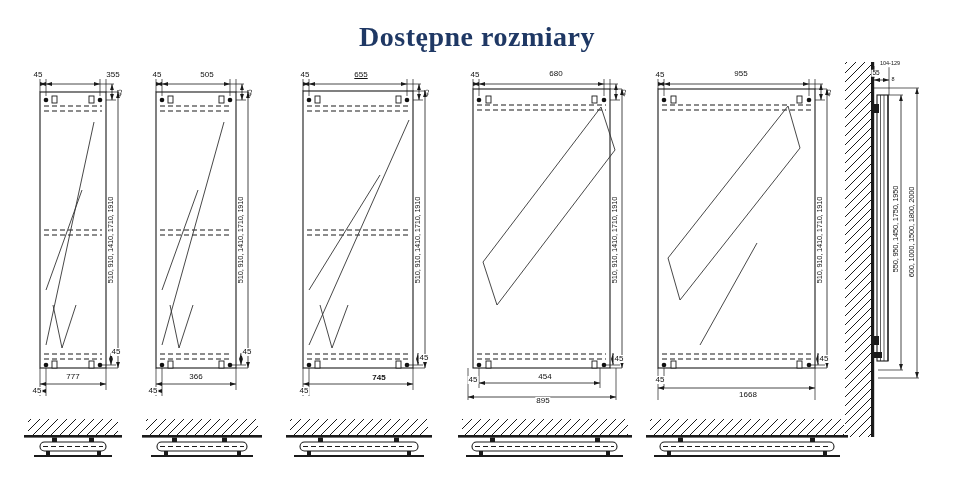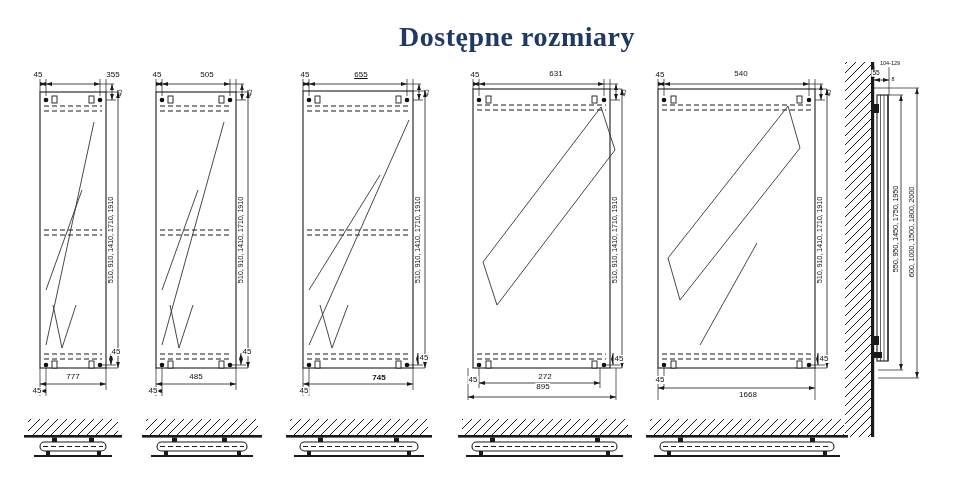--- a/index.html
+++ b/index.html
@@ -1,20 +1,20 @@
 <!DOCTYPE html>
 <html><head>
 <meta charset="utf-8">
 <style>
   html,body{margin:0;padding:0;background:#fff;}
   #stage{position:relative;width:966px;height:489px;background:#fff;overflow:hidden;
          font-family:"Liberation Sans",sans-serif;}
   #title{position:absolute;transform:translate(-50%,-50%);
          font-family:"Liberation Serif",serif;font-weight:700;font-size:28px;
-         letter-spacing:.5px;white-space:nowrap;margin-left:40px;}
+         letter-spacing:.5px;white-space:nowrap;}
   svg{position:absolute;left:0;top:0;}
   .d{position:absolute;transform:translate(-50%,-50%);font-size:8px;color:#111;
      background:#fff;padding:0 1px;white-space:nowrap;line-height:1;}
   .rot{transform:translate(-50%,-50%) rotate(-90deg);background:transparent;}
   .vtx{font-size:7.5px;letter-spacing:-0.2px;}
   .tiny{font-size:5.5px;padding:0;}
   .sm{font-size:6.5px;}
   
   .ln{stroke:#1a1a1a;stroke-width:1.1;fill:none;}
   .thin{stroke:#1a1a1a;stroke-width:.7;fill:none;}
@@ -334,42 +334,42 @@
 <span class="d rot vtx" style="left:111px;top:240px;">510, 910, 1410, 1710, 1910</span>
 <span class="d" style="left:116px;top:352px;">45</span>
 <span class="d" style="left:73px;top:377px;">777</span>
 <span class="d" style="left:37px;top:391px;">45</span>
 
 <span class="d" style="left:157px;top:75px;">45</span>
 <span class="d" style="left:207px;top:75px;">505</span>
 <span class="d rot sm" style="left:250px;top:93px;">45</span>
 <span class="d rot vtx" style="left:241px;top:240px;">510, 910, 1410, 1710, 1910</span>
 <span class="d" style="left:247px;top:352px;">45</span>
-<span class="d" style="left:196px;top:377px;">485</span>
+<span class="d" style="left:196px;top:377px;">366</span>
 <span class="d" style="left:153px;top:391px;">45</span>
 
 <span class="d" style="left:305px;top:75px;">45</span>
 <span class="d" style="left:361px;top:75px;text-decoration:underline;">655</span>
 <span class="d rot sm" style="left:427px;top:93px;">45</span>
 <span class="d rot vtx" style="left:418px;top:240px;">510, 910, 1410, 1710, 1910</span>
 <span class="d" style="left:424px;top:358px;">45</span>
 <span class="d" style="left:379px;top:378px;font-weight:bold;">745</span>
 <span class="d" style="left:304px;top:391px;">45</span>
 
 <span class="d" style="left:475px;top:75px;">45</span>
-<span class="d" style="left:556px;top:74px;">631</span>
+<span class="d" style="left:556px;top:74px;">680</span>
 <span class="d rot sm" style="left:624px;top:93px;">45</span>
 <span class="d rot vtx" style="left:615px;top:240px;">510, 910, 1410, 1710, 1910</span>
 <span class="d" style="left:619px;top:359px;">45</span>
-<span class="d" style="left:545px;top:377px;">272</span>
-<span class="d" style="left:543px;top:387px;">895</span>
+<span class="d" style="left:545px;top:377px;">454</span>
+<span class="d" style="left:543px;top:401px;">895</span>
 <span class="d" style="left:473px;top:380px;">45</span>
 
 <span class="d" style="left:660px;top:75px;">45</span>
-<span class="d" style="left:741px;top:74px;">540</span>
+<span class="d" style="left:741px;top:74px;">955</span>
 <span class="d rot sm" style="left:829px;top:93px;">45</span>
 <span class="d rot vtx" style="left:820px;top:240px;">510, 910, 1410, 1710, 1910</span>
 <span class="d" style="left:824px;top:359px;">45</span>
 <span class="d" style="left:748px;top:395px;">1668</span>
 <span class="d" style="left:660px;top:380px;">45</span>
 
 <span class="d tiny" style="left:890px;top:64px;">104-129</span>
 <span class="d sm" style="left:876px;top:73px;">55</span>
 <span class="d tiny" style="left:893px;top:80px;">8</span>
 <span class="d rot vtx" style="left:896px;top:229px;">550, 950, 1450, 1750, 1950</span>

